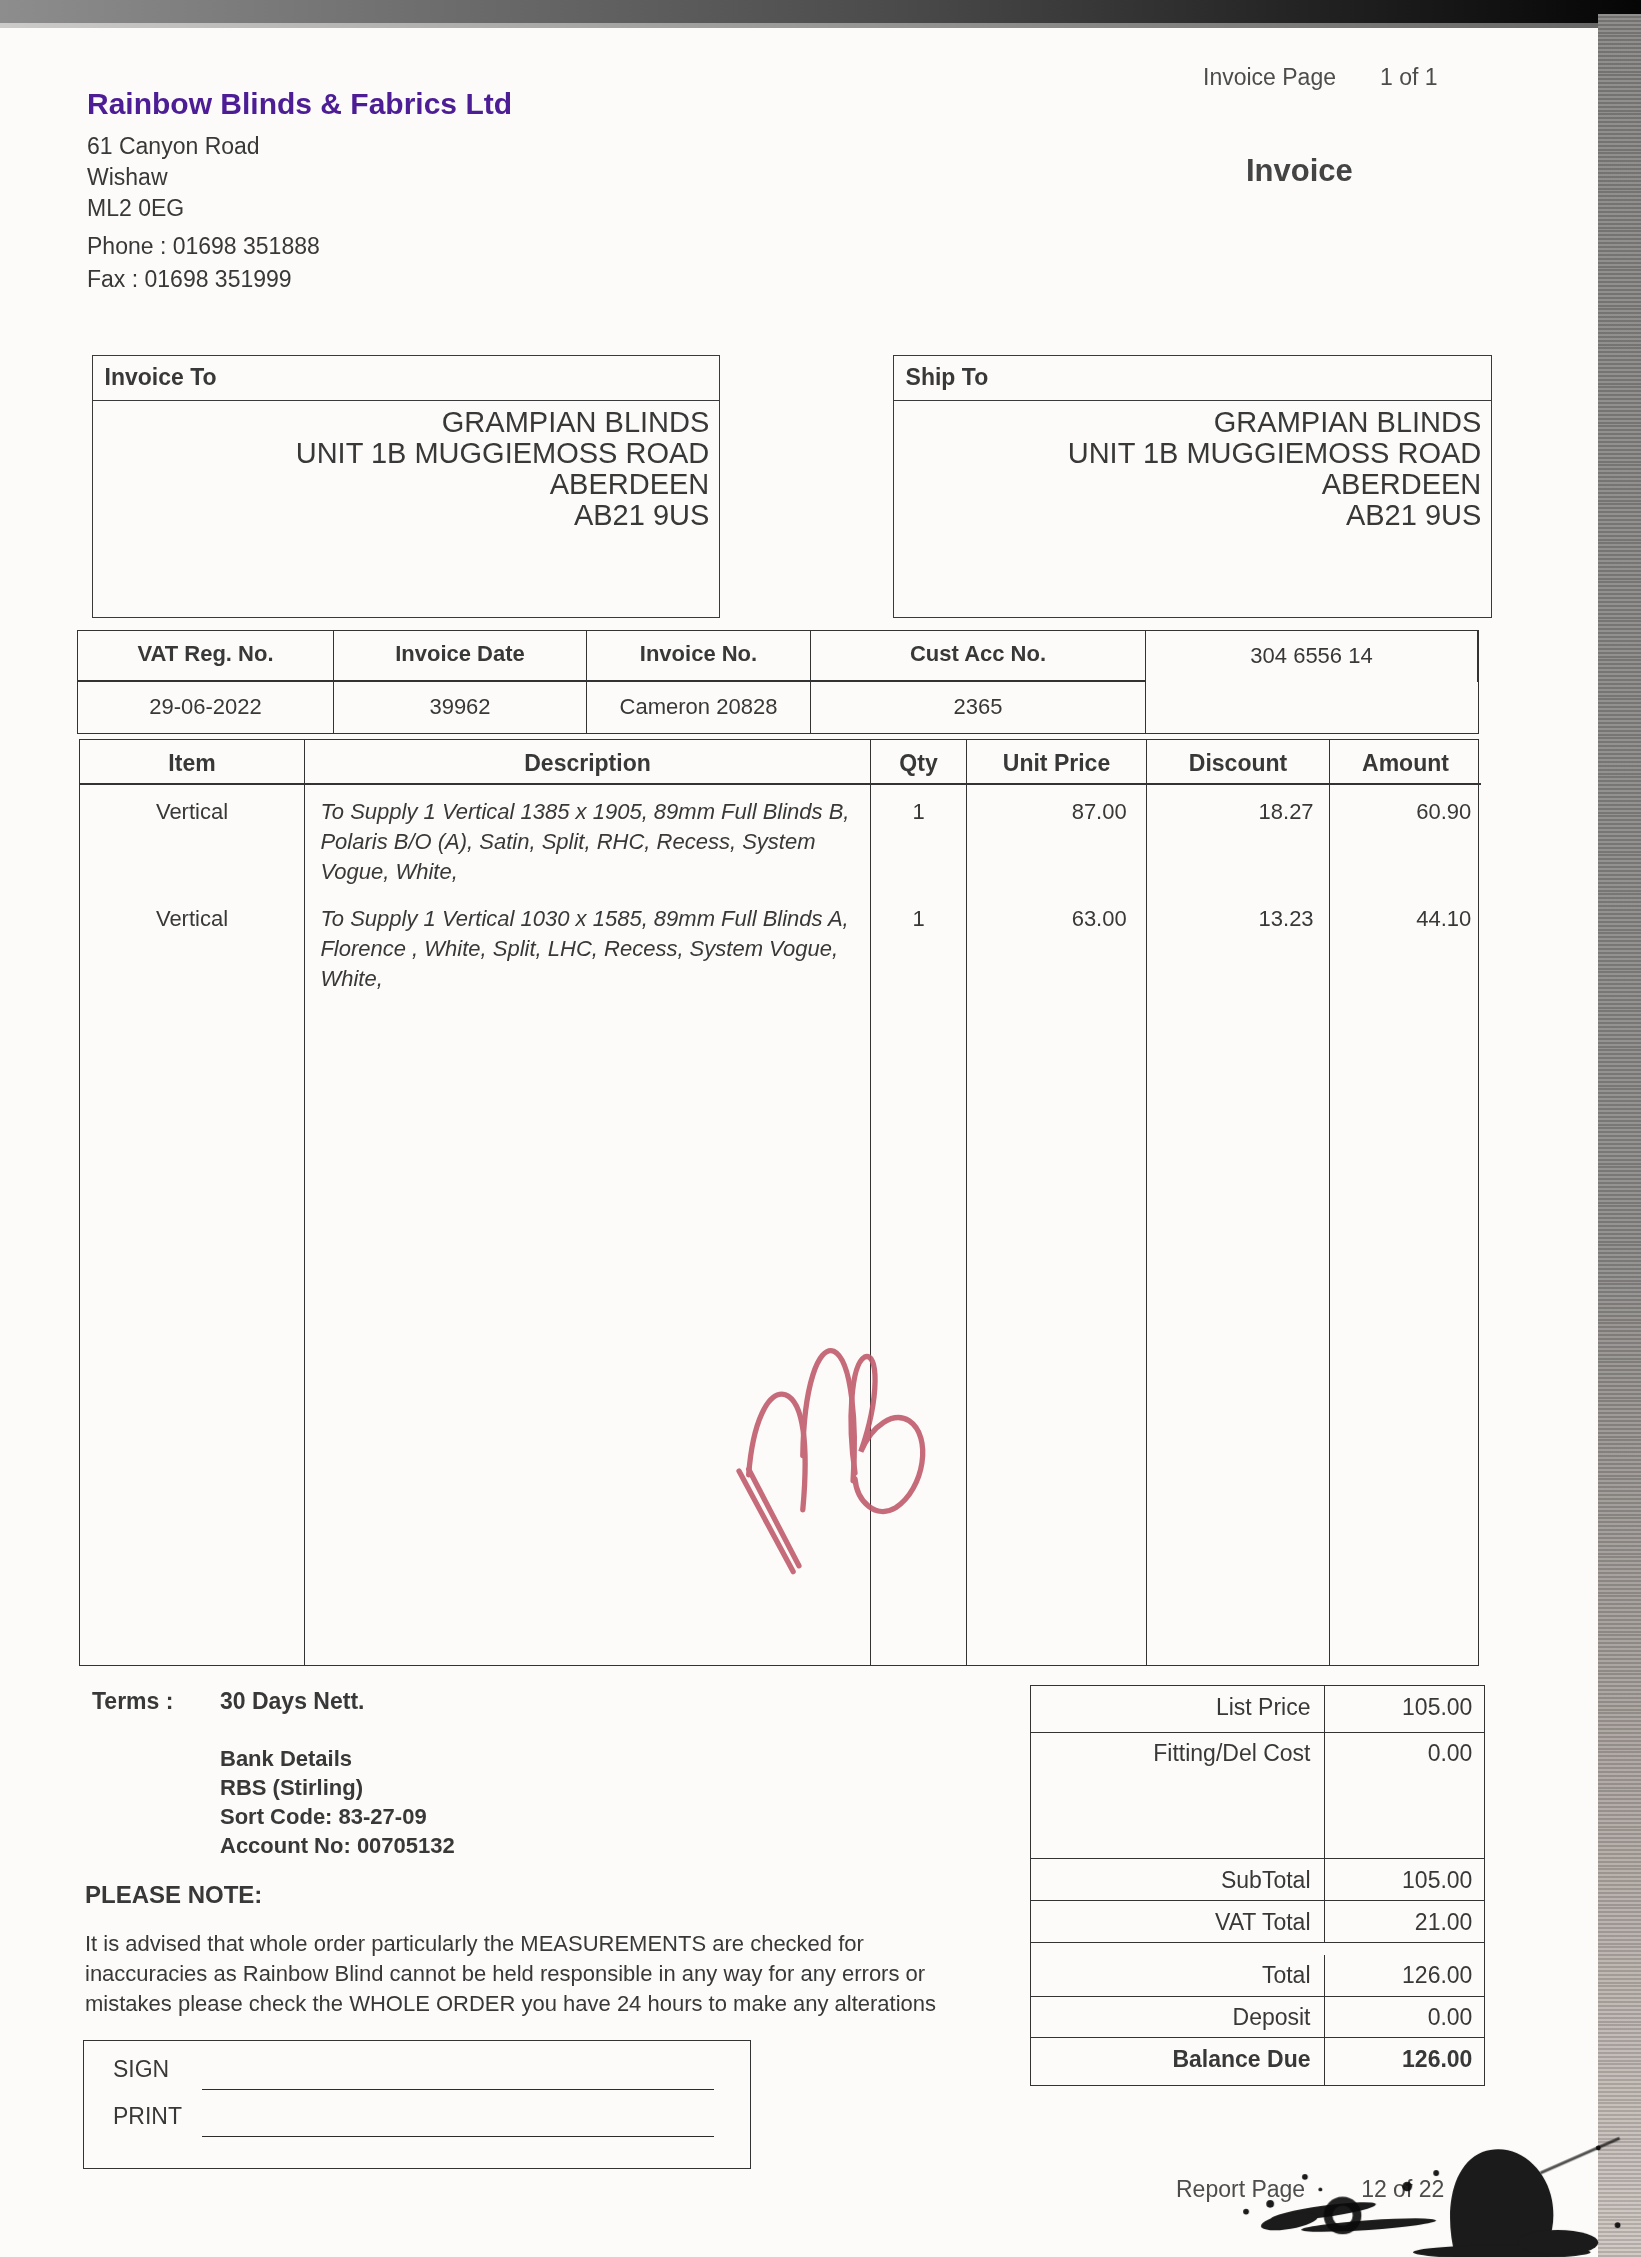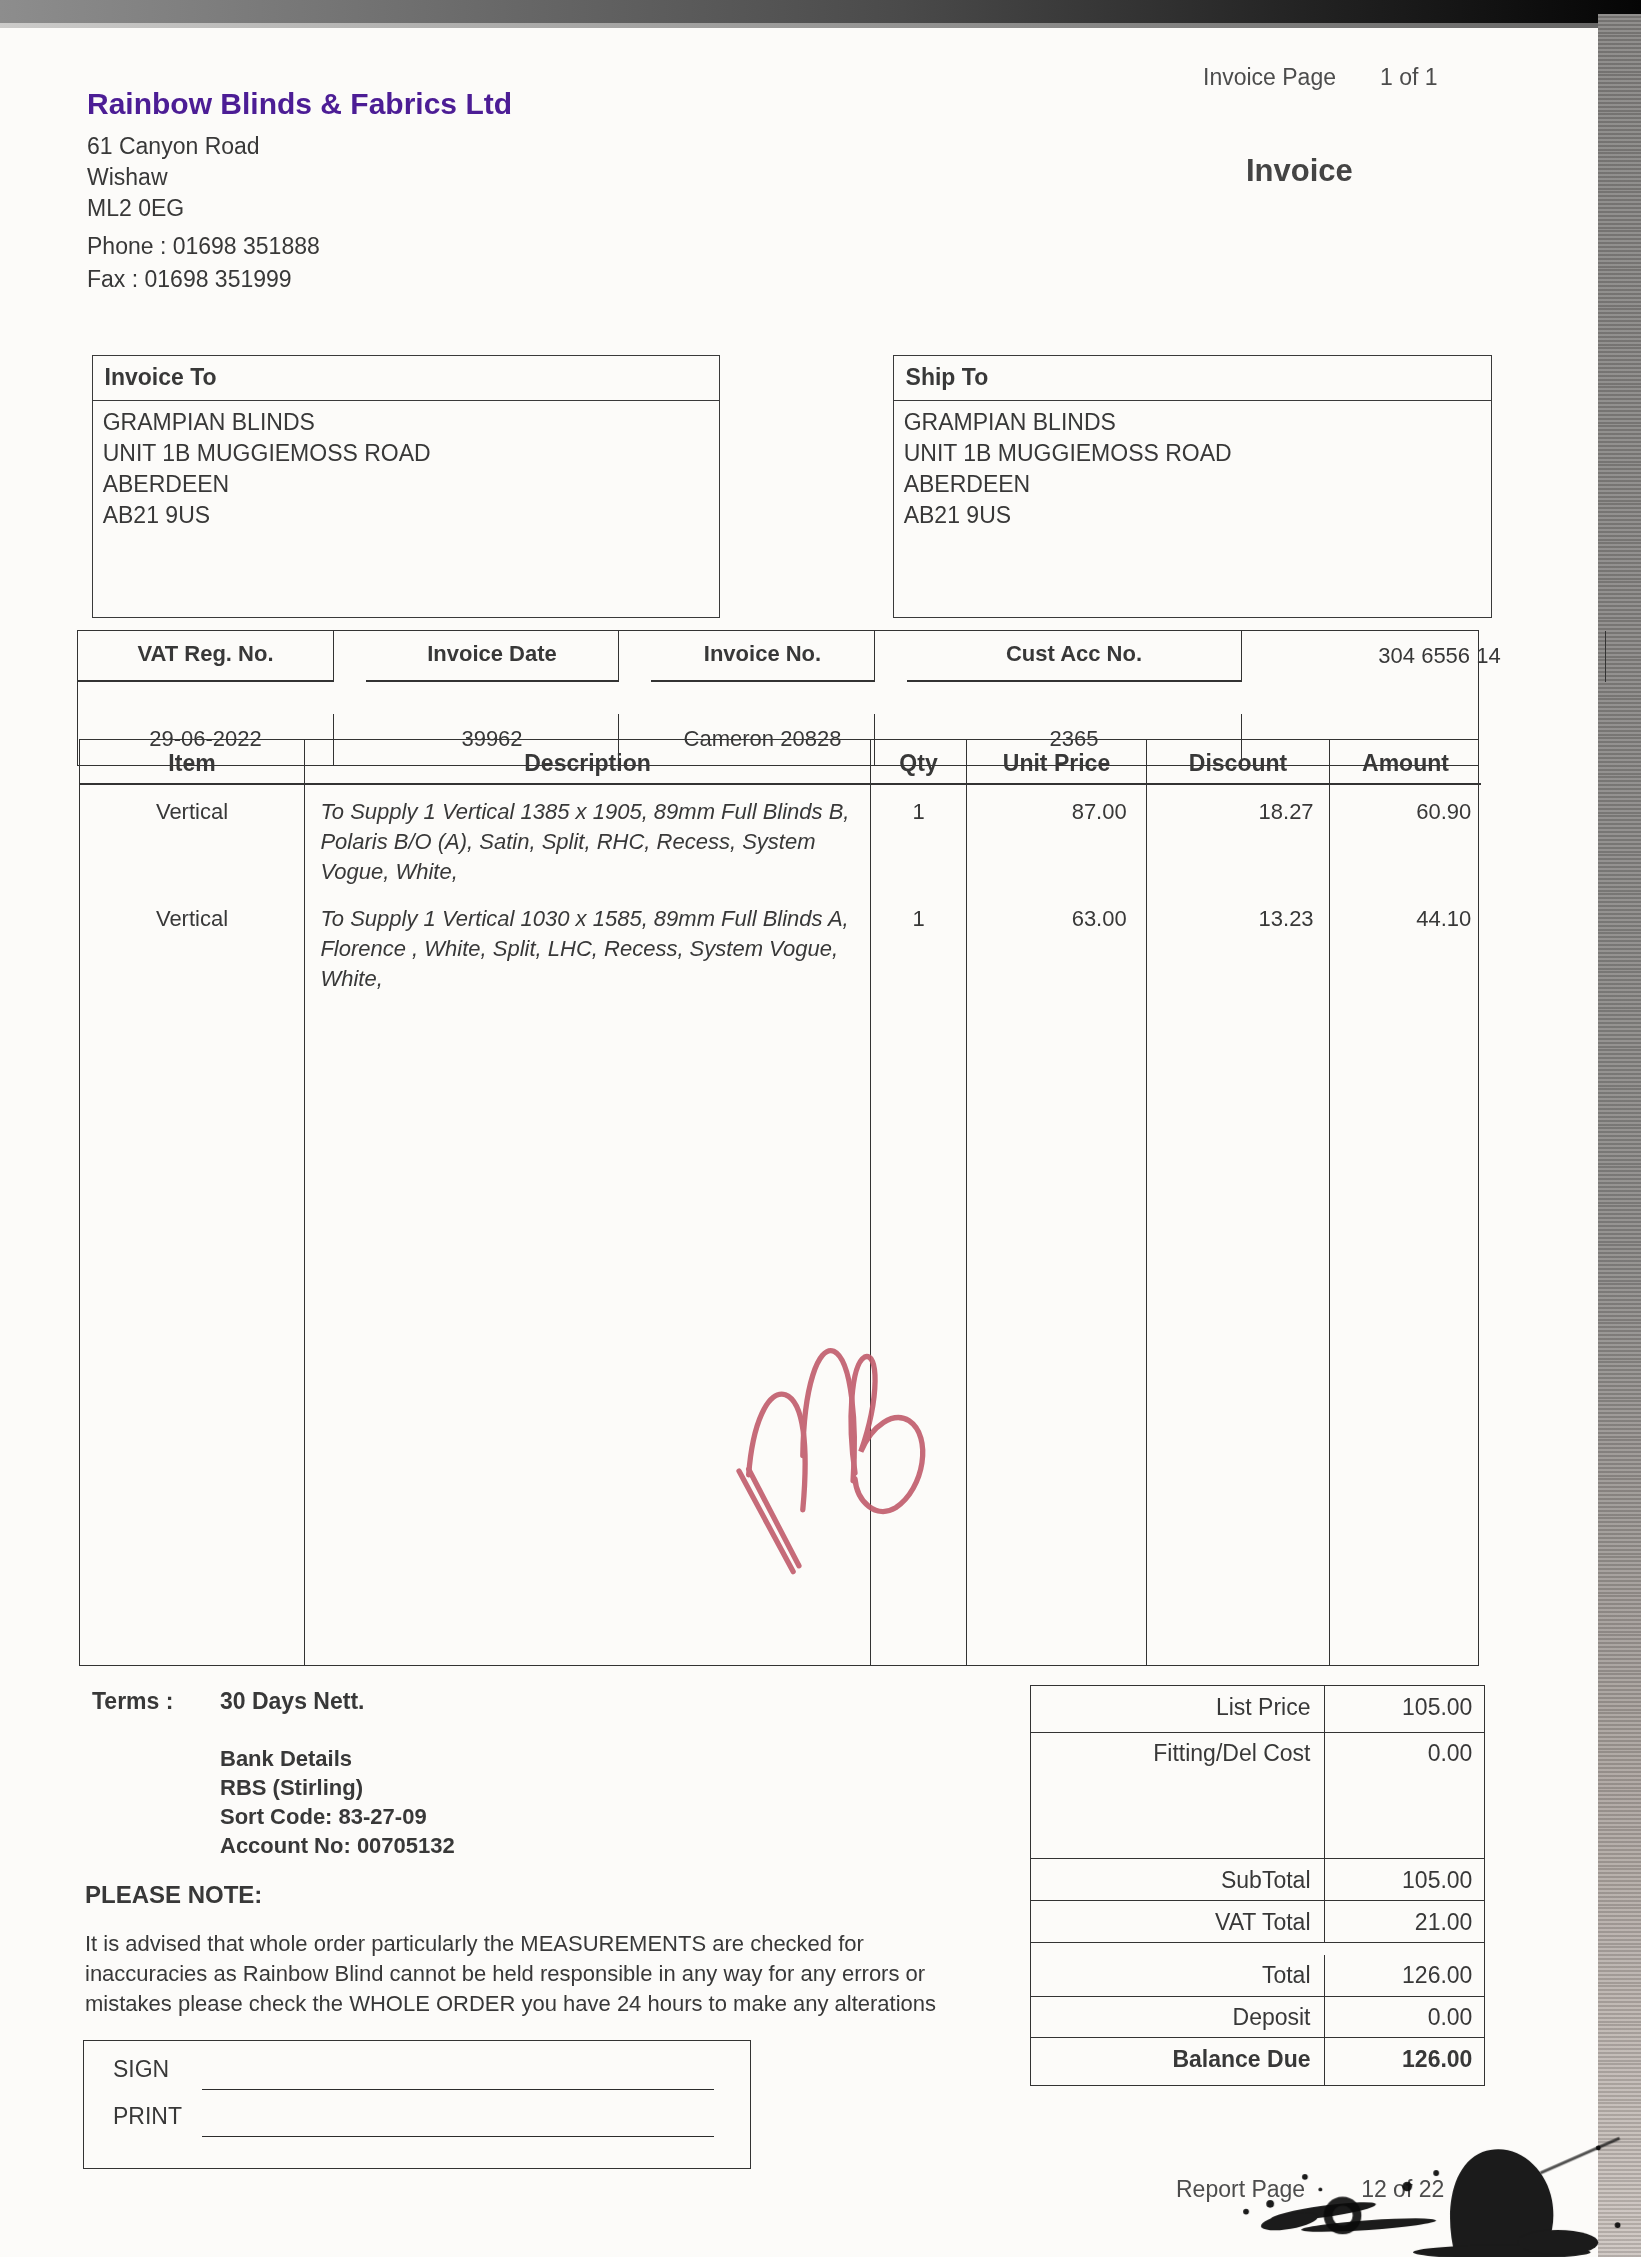--- a/index.html
+++ b/index.html
@@ -22,23 +22,23 @@
     background:
       repeating-linear-gradient(180deg,rgba(255,255,255,.10) 0 1.9px,rgba(0,0,0,.12) 1.9px 3.9px),
       linear-gradient(180deg,#848280 0%,#8a8886 55%,#aba39e 80%,#ccc4bf 100%);
   }
   
   .b{font-weight:bold;}
   .doc-text{font-size:23px;line-height:31px;}
   
   .box{border:1.9px solid #3a3a3a;background:transparent;}
   .box-head{font-weight:bold;font-size:23px;padding:7.7px 11.6px 9.7px 11.6px;border-bottom:1.9px solid #3a3a3a;}
-  .box-body{font-size:23px;line-height:31px;padding:5.8px 9.7px;}
-  
-  .meta{display:grid;grid-template-columns:256px 253px 224px 335px 332px;border:1.9px solid #333;gap:32px;}
+  .box-body{font-size:29px;line-height:31px;padding:5.8px 9.7px;text-align:right;}
+  
+  .meta{display:grid;grid-template-columns:256px 253px 224px 335px 332px;border:1.9px solid #333;}
   .meta .h{font-weight:bold;font-size:22px;text-align:center;padding:9.7px 3.9px 11.6px 3.9px;border-bottom:2.9px solid #333;}
   .meta .v{font-size:22px;text-align:center;padding:11.6px 3.9px 13.5px 3.9px;}
   .meta .h:not(:nth-child(5)),.meta .v:not(:nth-child(10)){border-right:1.9px solid #333;}
   
   .items{display:grid;grid-template-columns:225px 566px 96px 180px 183px 151px;
     grid-template-rows:45px auto auto 1fr;border:1.9px solid #333;height:927px;box-sizing:border-box;}
   .items .h{font-weight:bold;font-size:23px;text-align:center;padding-top:9.7px;border-bottom:2.9px solid #333;}
   .items .c{font-size:22px;line-height:30px;padding-top:11.6px;}
   .items .c.item{text-align:center;}
   .items .c.desc{padding:11.6px 15.4px 5.8px 15.4px;font-style:italic;}

